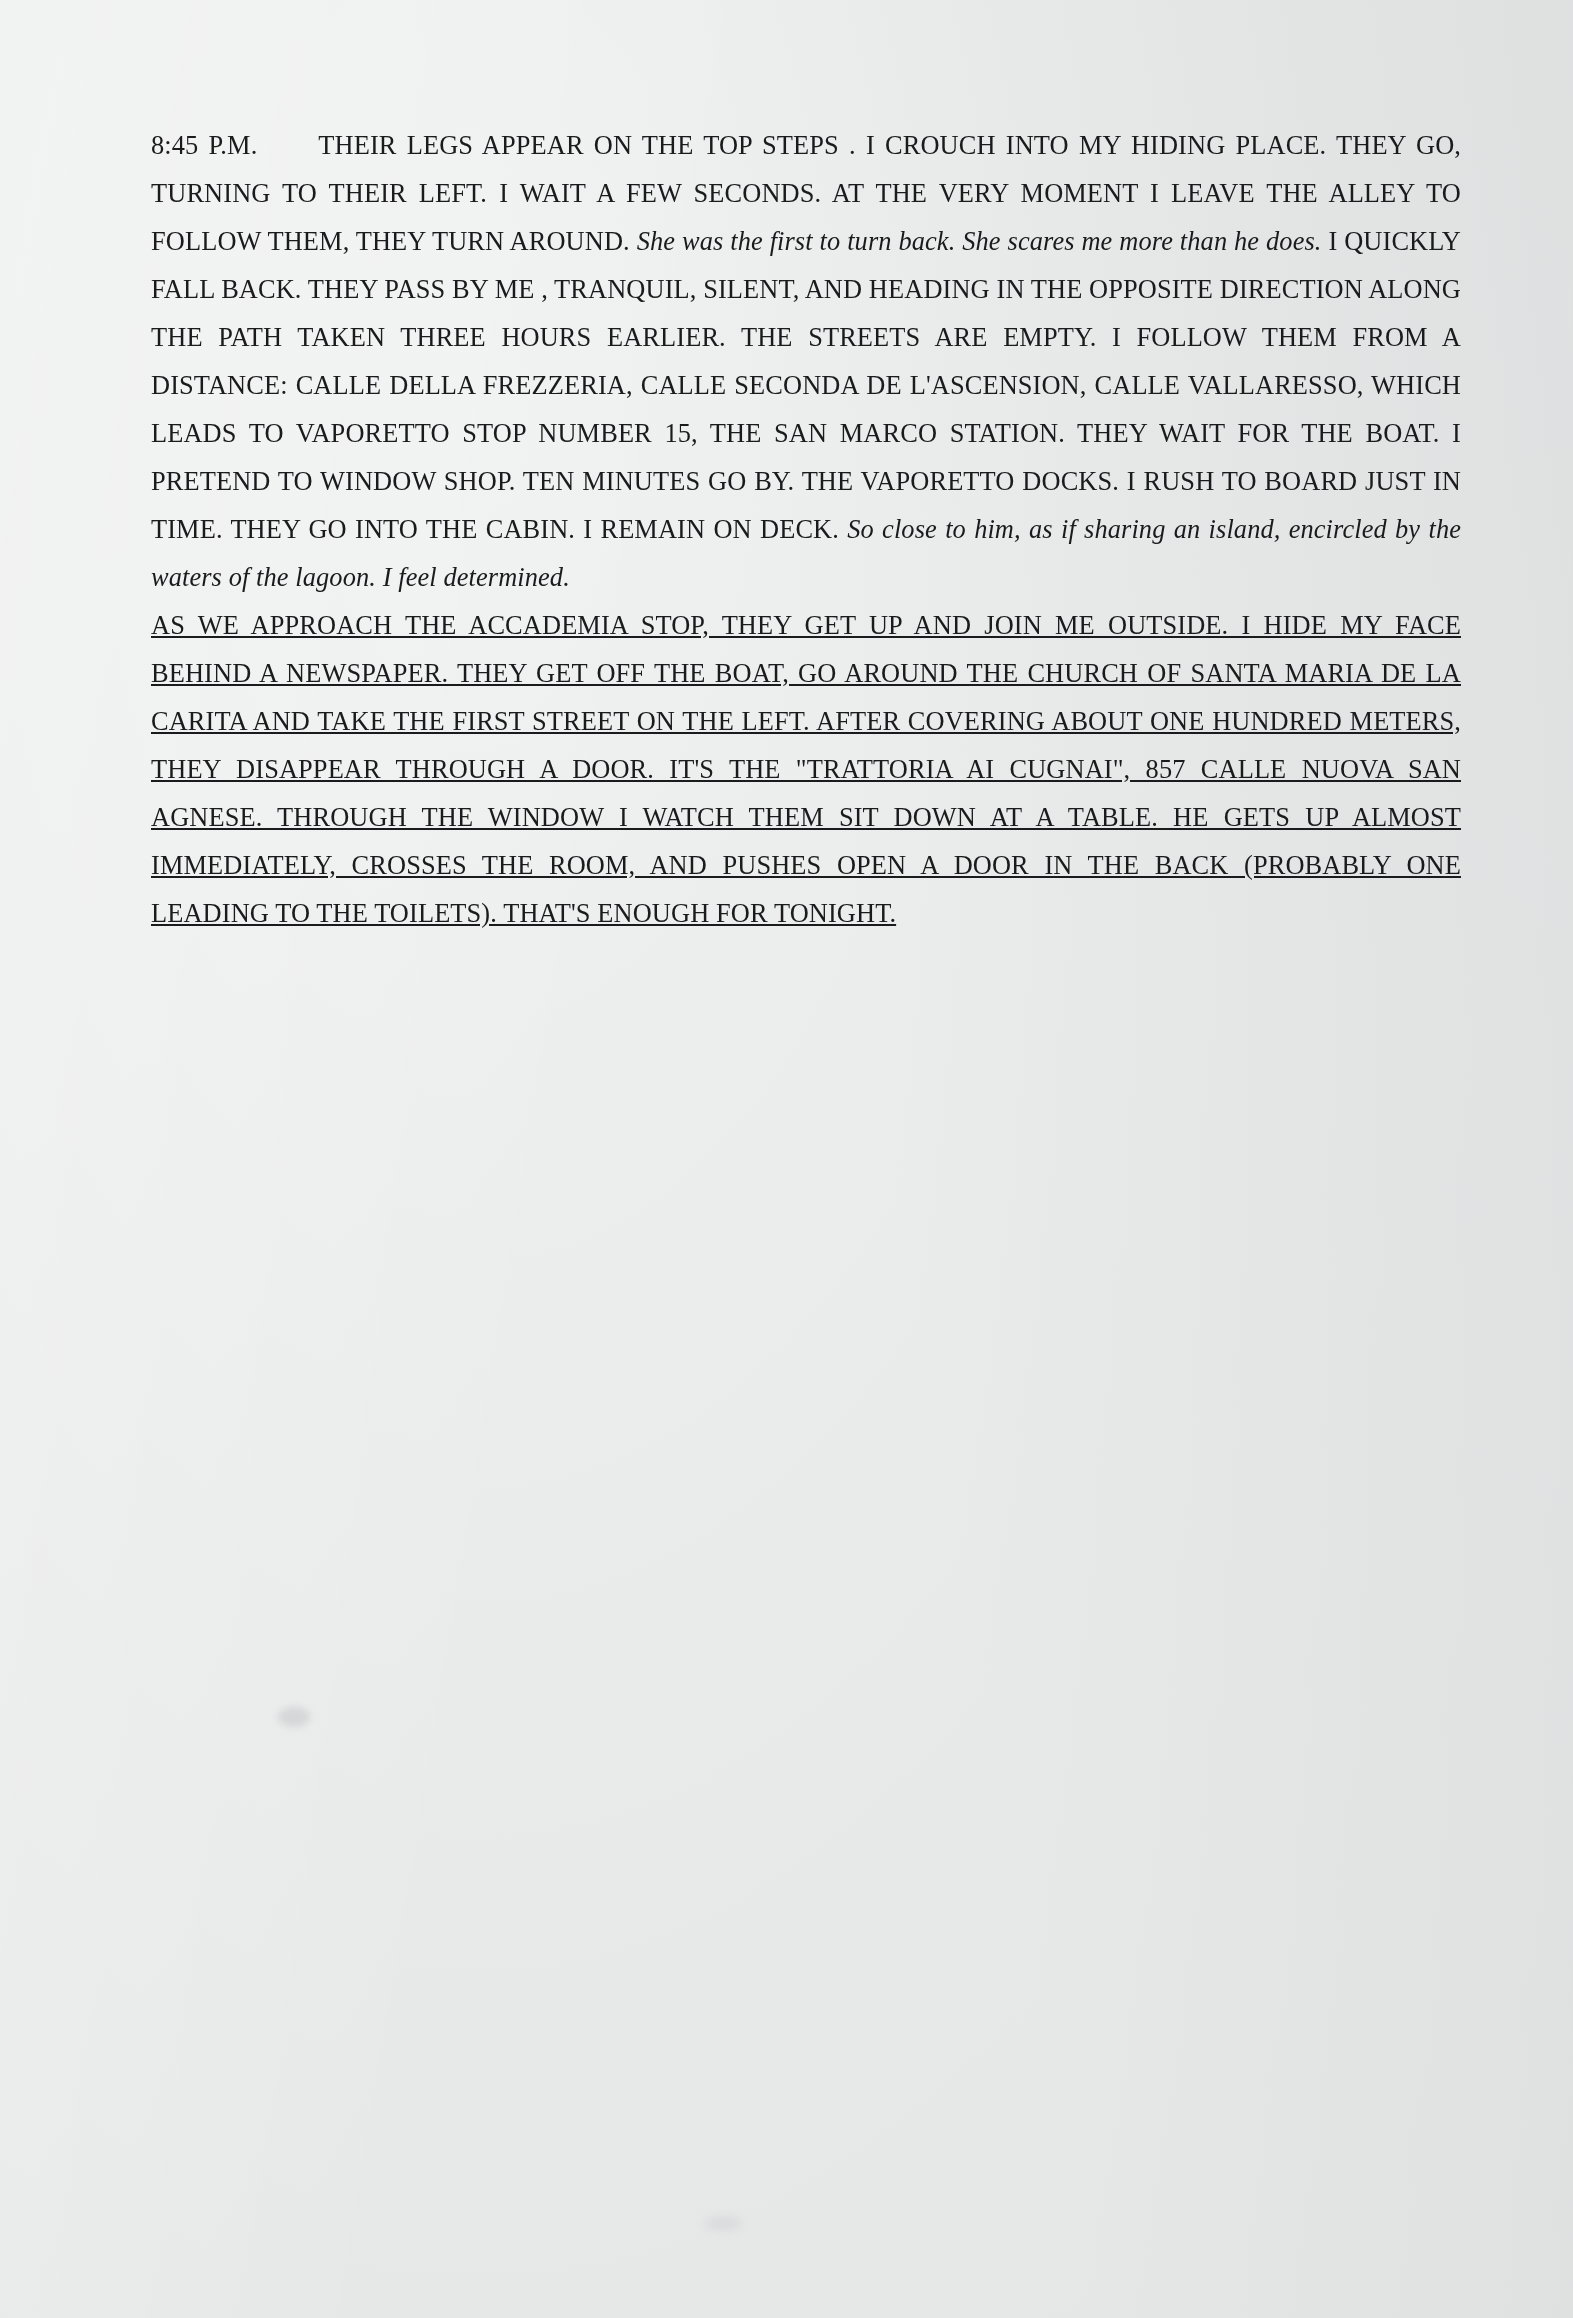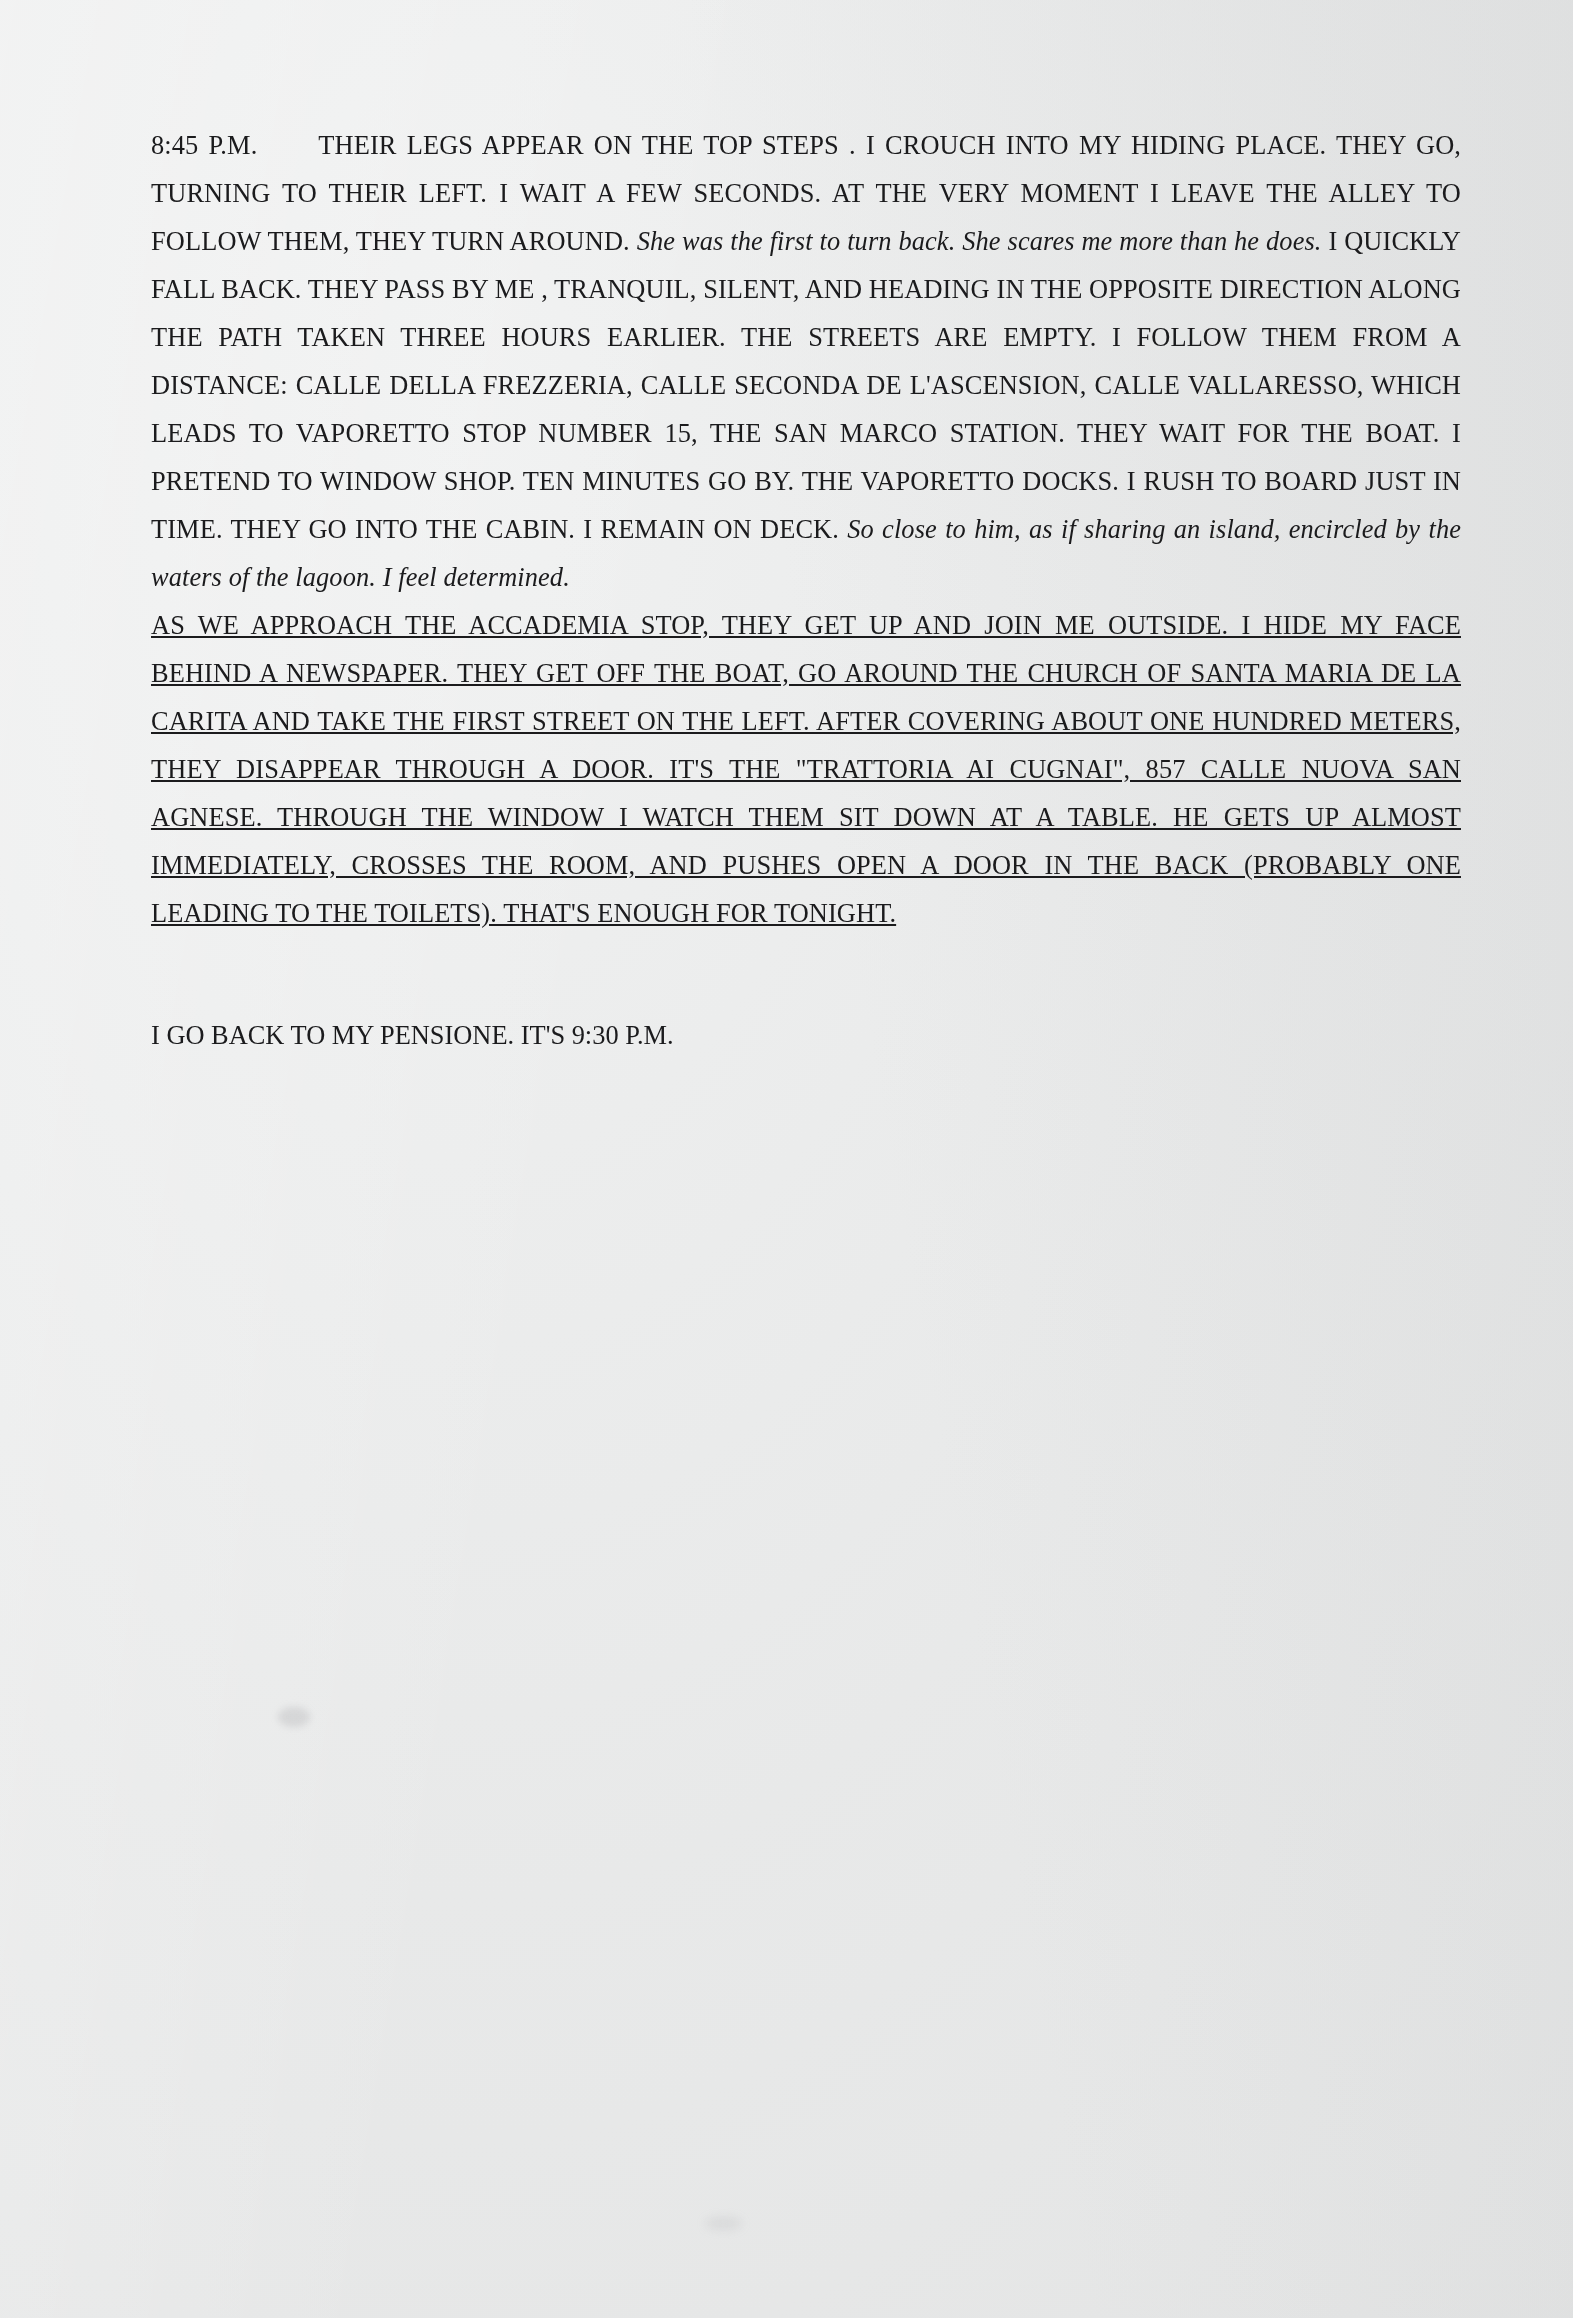--- a/index.html
+++ b/index.html
@@ -95,17 +95,16 @@
   <div class="smudge-b"></div>
 
   <div class="text-block">
 
     <p class="para"><span class="up">8:45 P.M.</span><span class="tab-space"></span><span class="up">THEIR LEGS APPEAR ON THE TOP STEPS . I CROUCH INTO MY HIDING PLACE. THEY GO, TURNING TO THEIR LEFT. I WAIT A FEW SECONDS. AT THE VERY MOMENT I LEAVE THE ALLEY TO FOLLOW THEM, THEY TURN AROUND. </span><span class="ital">She was the first to turn back. She scares me more than he does.</span><span class="up"> I QUICKLY FALL BACK. THEY PASS BY  ME , TRANQUIL, SILENT, AND HEADING IN THE OPPOSITE DIRECTION ALONG THE PATH TAKEN THREE HOURS EARLIER. THE STREETS ARE EMPTY. I FOLLOW THEM FROM A DISTANCE: CALLE DELLA FREZZERIA, CALLE SECONDA DE L'ASCENSION, CALLE VALLARESSO, WHICH LEADS TO VAPORETTO STOP NUMBER 15, THE SAN MARCO STATION. THEY WAIT FOR THE BOAT. I PRETEND TO WINDOW SHOP. TEN MINUTES GO BY. THE VAPORETTO DOCKS. I RUSH TO BOARD JUST IN TIME. THEY GO INTO THE CABIN. I REMAIN ON DECK. </span><span class="ital">So close to him, as if sharing an island, encircled by the waters of the lagoon. I feel determined.</span></p>
 
     <p class="para"><span class="up">AS WE APPROACH THE ACCADEMIA STOP, THEY GET UP AND JOIN ME OUTSIDE. I HIDE MY FACE BEHIND A NEWSPAPER. THEY GET OFF THE BOAT, GO AROUND THE CHURCH OF SANTA MARIA DE LA CARITA AND TAKE THE FIRST STREET ON THE LEFT. AFTER COVERING ABOUT ONE HUNDRED METERS, THEY DISAPPEAR THROUGH A DOOR. IT'S THE "TRATTORIA AI CUGNAI", 857 CALLE NUOVA SAN AGNESE. THROUGH THE WINDOW I WATCH THEM SIT DOWN AT A TABLE. HE GETS UP ALMOST IMMEDIATELY, CROSSES THE ROOM, AND PUSHES OPEN A DOOR IN THE BACK (PROBABLY ONE LEADING TO THE TOILETS). THAT'S ENOUGH FOR TONIGHT.</span></p>
 
     <div class="gap"></div>
 
-    <p class="lastline">I GO BACK TO MY PENSIONE. IT'S 9:30 P.M.</p>
 
   </div>
 </div>
 
 
 </body></html>

